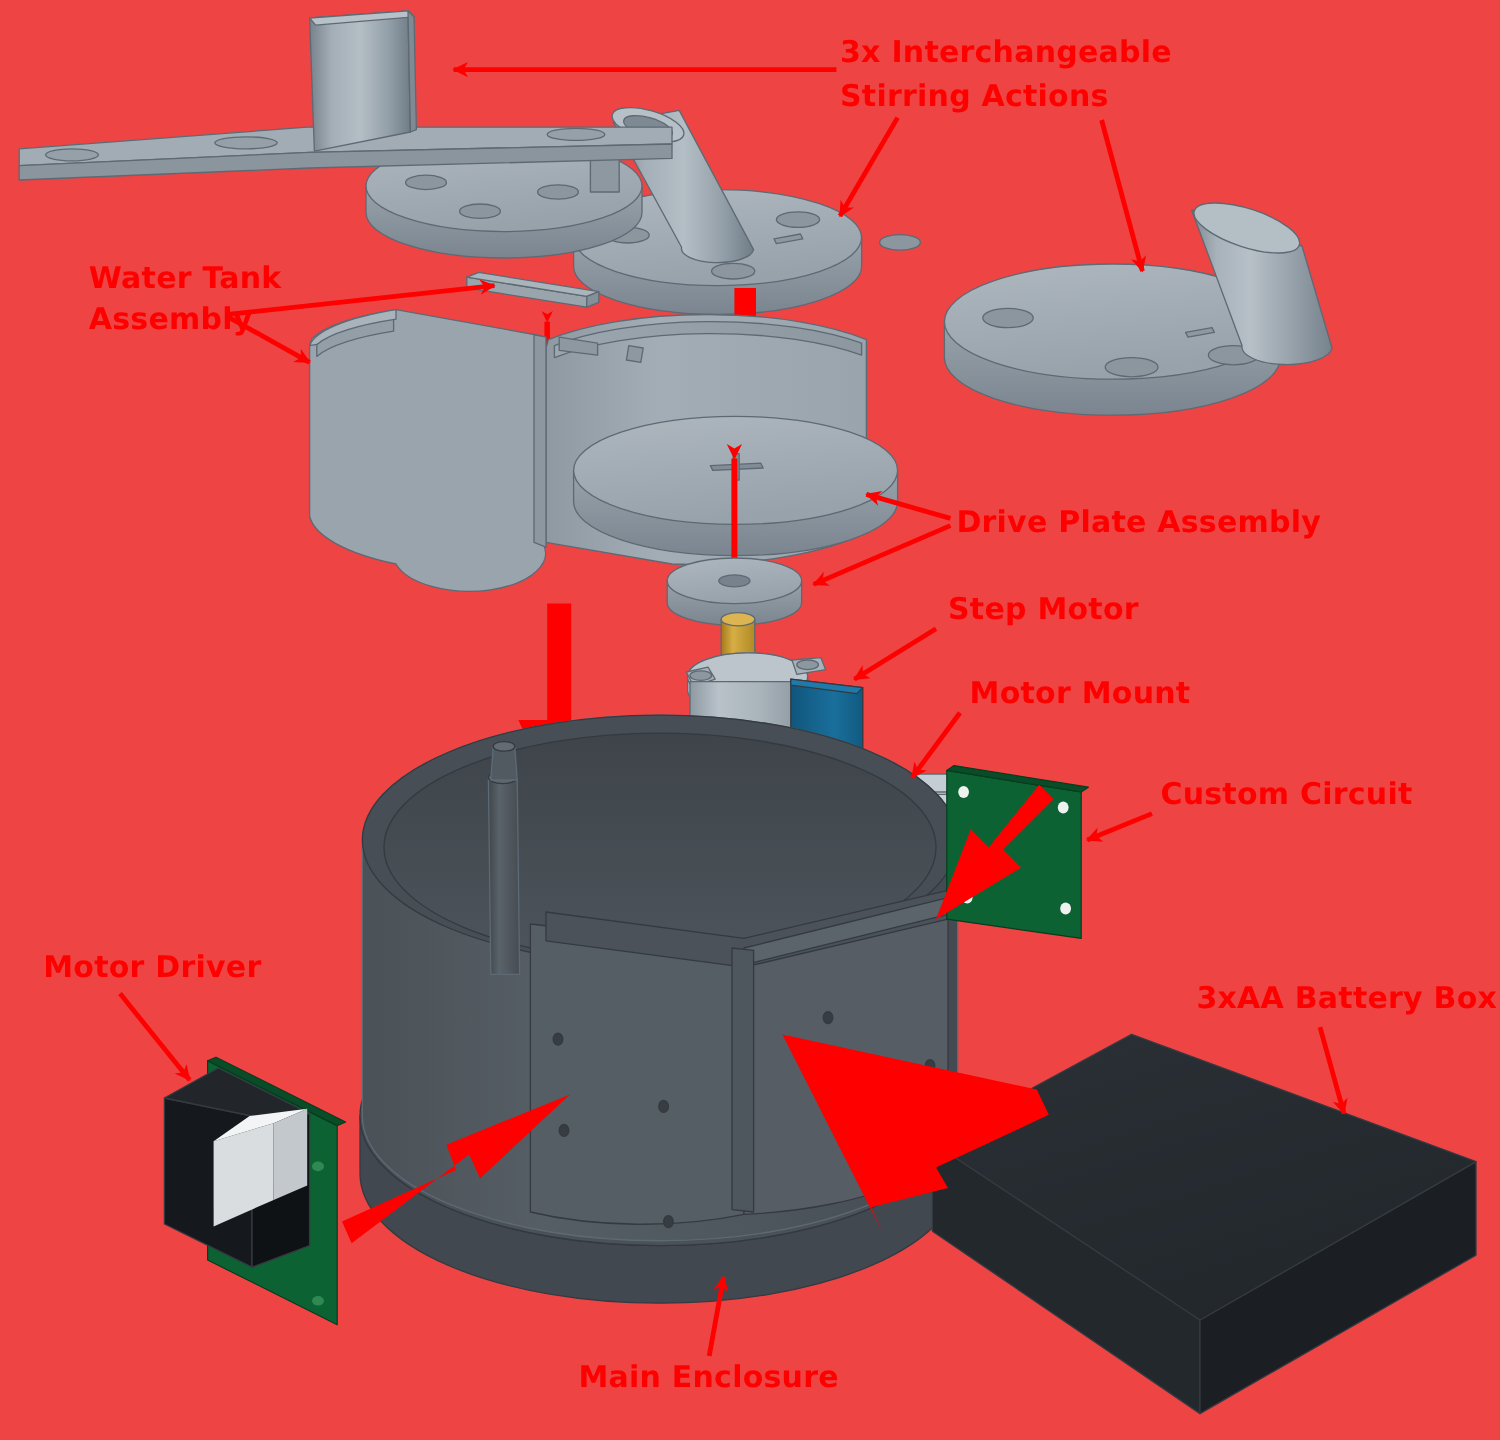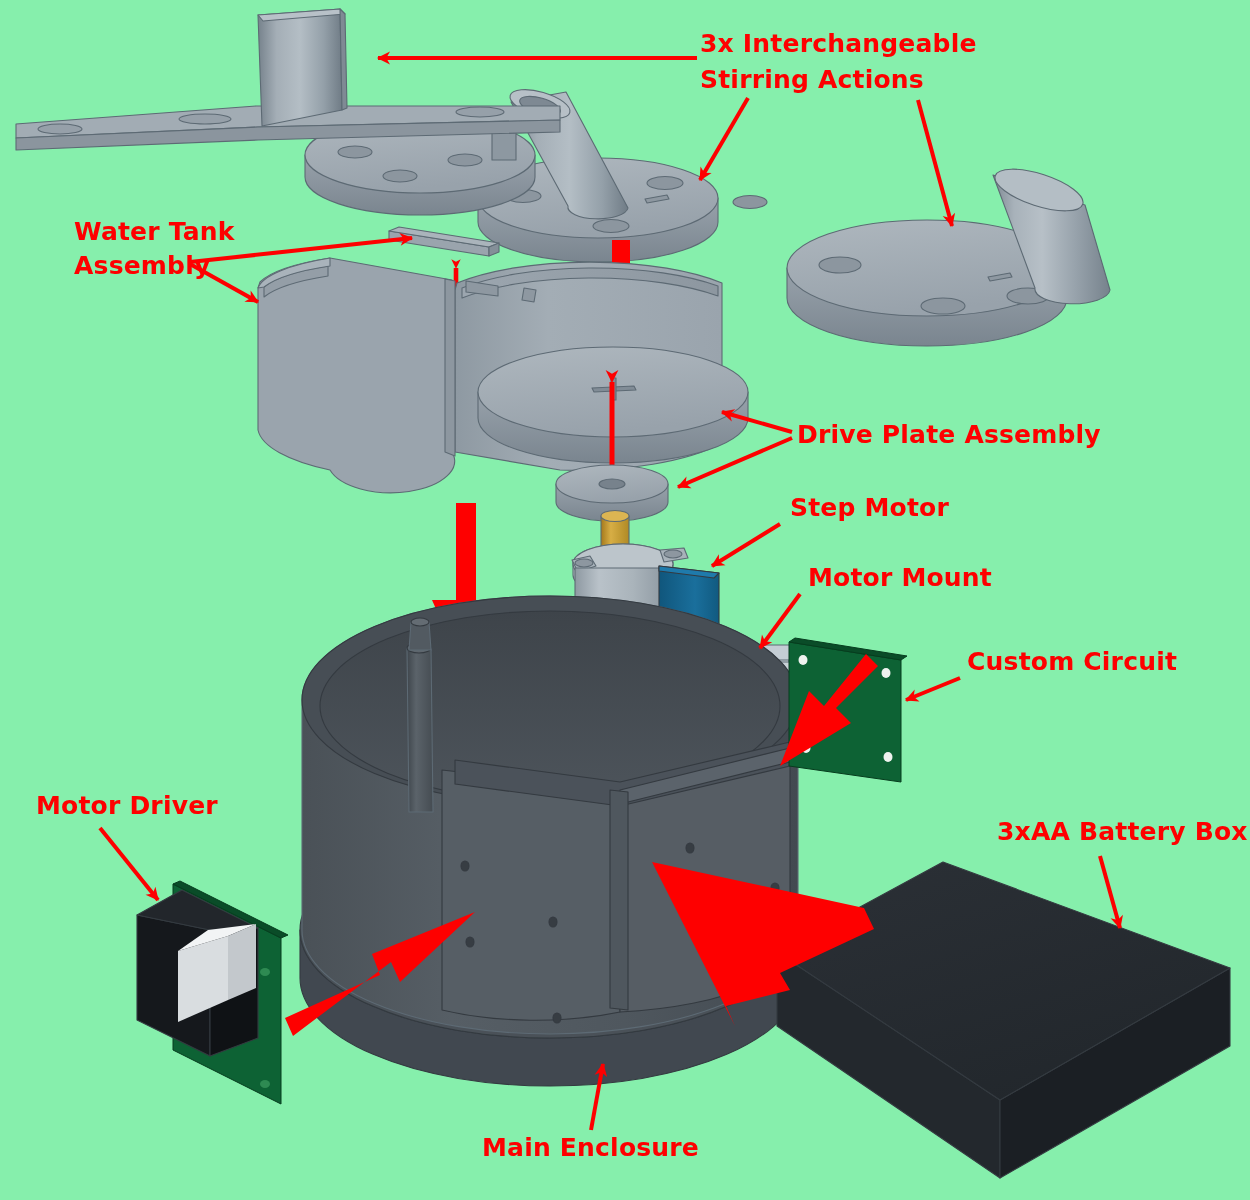--- a/index.html
+++ b/index.html
@@ -8,21 +8,21 @@
     padding: 0;
     background: #ffffff;
   }
   body {
     font-family: "DejaVu Sans", sans-serif;
   }
   #stage {
     position: relative;
     width: 1250px;
     height: 1200px;
-    background: #86efac;
+    background: #ef4444;
     overflow: hidden;
   }
   #scene {
     position: absolute;
     top: 0;
     left: 0;
     width: 1250px;
     height: 1200px;
   }
   .callout-text {

